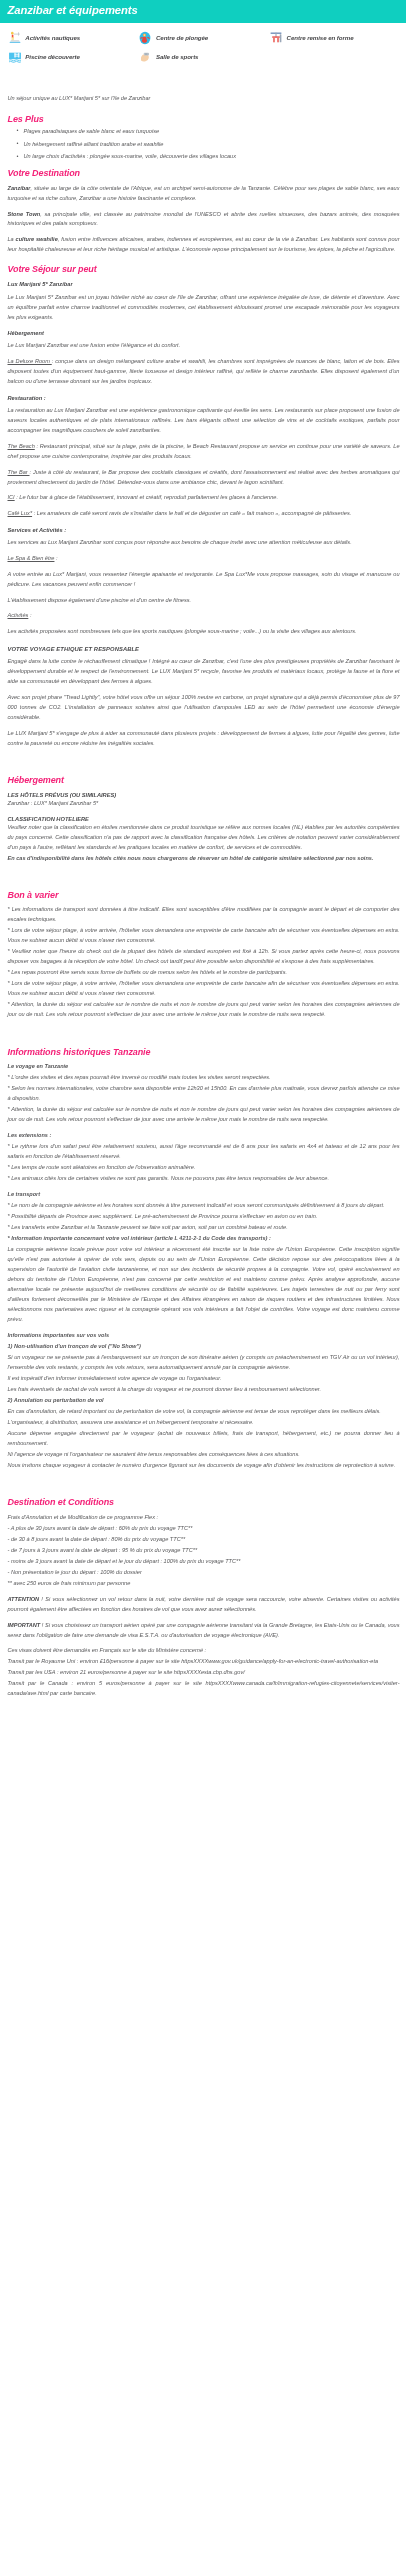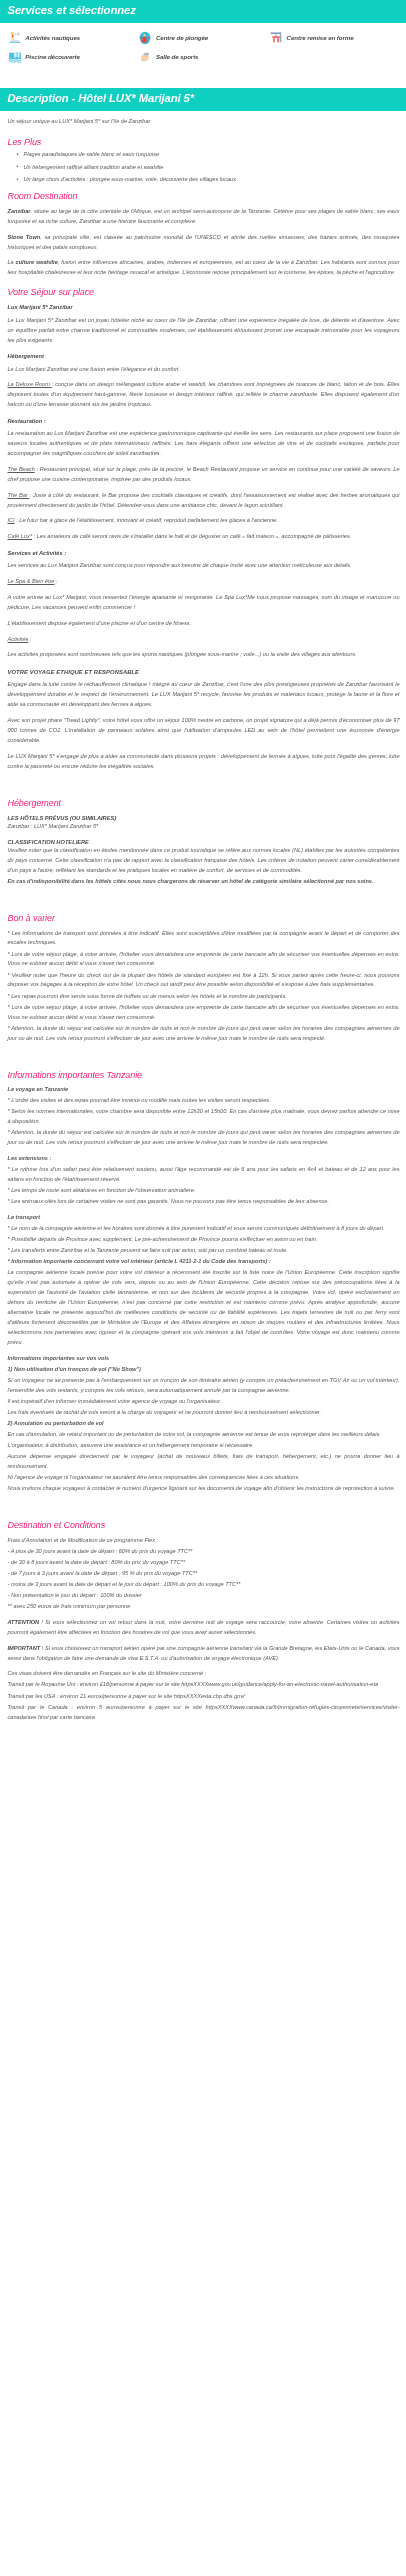--- a/index.html
+++ b/index.html
@@ -62,21 +62,21 @@
     margin:0 0 5.9px 0;
     color:#58585a;
     text-align:left;
   }
   p.tj{text-align:justify;}
   p.tight{margin-bottom:1.1px;}
   p.lead{margin:6.4px 0 9.7px 0;}
   h2.pink{
     color:#f42278;
     font-style:italic;
-    font-weight:normal;
+    font-weight:bold;
     font-size:9px;
     margin:8.6px 0 5.4px 0;
     letter-spacing:-0.1px;
   }
   h3.sub{
     font-style:italic;
     font-weight:bold;
     font-size:5.7px;
     color:#4a4a4c;
     margin:7.5px 0 5.4px 0;
@@ -122,21 +122,21 @@
     font-size:5.4px;
   }
   .sp-lg{height:11.8px;}
 </style>
 </head>
 <body>
 
 <div class="page">
 
   <div class="banner-wrap">
-    <div class="banner">Services et sélectionnez</div>
+    <div class="banner">Zanzibar et équipements</div>
   </div>
 
   <div class="services">
 
     <div class="service">
       <span class="ico">
         <svg width="14" height="14" viewBox="0 0 26 26">
           <rect x="3" y="20" width="20" height="2" rx="1" fill="#3fb6e8"></rect>
           <rect x="5" y="17" width="16" height="2.5" rx="1" fill="#cfd3d6"></rect>
           <circle cx="8" cy="4" r="2.4" fill="#f7c948"></circle>
@@ -203,44 +203,41 @@
           <rect x="18" y="6.5" width="1.2" height="2.2" fill="#8d98a3"></rect>
         </svg>
       </span>
       <span class="lbl">Salle de sports</span>
     </div>
 
   </div>
 
   <div style="height:15px"></div>
 
-  <div class="banner-wrap">
-    <div class="banner">Description - Hôtel LUX* Marijani 5*</div>
-  </div>
 
   <div class="content">
 
     <p class="t lead">Un séjour unique au LUX* Marijani 5* sur l'île de Zanzibar</p>
 
     <h2 class="pink">Les Plus</h2>
     <ul class="plus">
       <li>Plages paradisiaques de sable blanc et eaux turquoise</li>
       <li>Un hébergement raffiné alliant tradition arabe et swahilie</li>
       <li>Un large choix d'activités : plongée sous-marine, voile, découverte des villages locaux</li>
     </ul>
 
-    <h2 class="pink">Room Destination</h2>
+    <h2 class="pink">Votre Destination</h2>
 
     <p class="t tj"><b>Zanzibar</b><span>, située au large de la côte orientale de l'Afrique, est un archipel semi-autonome de la Tanzanie. Célèbre pour ses plages de sable blanc, ses eaux turquoise et sa riche culture, Zanzibar a une histoire fascinante et complexe.</span></p>
 
     <p class="t tj"><b>Stone Town</b><span>, sa principale ville, est classée au patrimoine mondial de l'UNESCO et abrite des ruelles sinueuses, des bazars animés, des mosquées historiques et des palais somptueux.</span></p>
 
     <p class="t tj"><span>La </span><b>culture swahilie</b><span>, fusion entre influences africaines, arabes, indiennes et européennes, est au cœur de la vie à Zanzibar. Les habitants sont connus pour leur hospitalité chaleureuse et leur riche héritage musical et artistique. L'économie repose principalement sur le tourisme, les épices, la pêche et l'agriculture.</span></p>
 
-    <h2 class="pink">Votre Séjour sur place</h2>
+    <h2 class="pink">Votre Séjour sur peut</h2>
 
     <h3 class="sub">Lux Marijani 5* Zanzibar</h3>
     <p class="t tj">Le Lux Marijani 5* Zanzibar est un joyau hôtelier niché au cœur de l'île de Zanzibar, offrant une expérience inégalée de luxe, de détente et d'aventure. Avec un équilibre parfait entre charme traditionnel et commodités modernes, cet établissement éblouissant promet une escapade mémorable pour les voyageurs les plus exigeants.</p>
 
     <h3 class="sub">Hébergement</h3>
     <p class="t">Le Lux Marijani Zanzibar est une fusion entre l'élégance et du confort.</p>
 
     <p class="t tj"><u>La Deluxe Room </u><span>: conçue dans un design mélangeant culture arabe et swahili, les chambres sont imprégnées de nuances de blanc, laiton et de bois. Elles disposent toutes d'un équipement haut-gamme, literie luxueuse et design intérieur raffiné, qui reflète le charme zanzibarite. Elles disposent également d'un balcon ou d'une terrasse donnant sur les jardins tropicaux.</span></p>
 
     <h3 class="sub">Restauration :</h3>
@@ -284,21 +281,21 @@
     <h2 class="pink">Bon à varier</h2>
     <p class="t tj tight">* Les informations de transport sont données à titre indicatif. Elles sont susceptibles d'être modifiées par la compagnie avant le départ et de comporter des escales techniques.</p>
     <p class="t tj tight">* Lors de votre séjour plage, à votre arrivée, l'hôtelier vous demandera une empreinte de carte bancaire afin de sécuriser vos éventuelles dépenses en extra. Vous ne subirez aucun débit si vous n'avez rien consommé.</p>
     <p class="t tj tight">* Veuillez noter que l'heure du check out de la plupart des hôtels de standard européen est fixé à 12h. Si vous partez après cette heure-ci, nous pouvons disposer vos bagages à la réception de votre hôtel. Un check out tardif peut être possible selon disponibilité et s'expose à des frais supplémentaires.</p>
     <p class="t tj tight">* Les repas pourront être servis sous forme de buffets ou de menus selon les hôtels et le nombre de participants.</p>
     <p class="t tj tight">* Lors de votre séjour plage, à votre arrivée, l'hôtelier vous demandera une empreinte de carte bancaire afin de sécuriser vos éventuelles dépenses en extra. Vous ne subirez aucun débit si vous n'avez rien consommé.</p>
     <p class="t tj">* Attention, la durée du séjour est calculée sur le nombre de nuits et non le nombre de jours qui peut varier selon les horaires des compagnies aériennes de jour ou de nuit. Les vols retour pourront s'effectuer de jour avec une arrivée le même jour mais le nombre de nuits sera respecté.</p>
 
     <div class="sp-lg"></div>
 
-    <h2 class="pink">Informations importantes Tanzanie</h2>
+    <h2 class="pink">Informations historiques Tanzanie</h2>
     <p class="t tight bold">Le voyage en Tanzanie</p>
     <p class="t tj tight">* L'ordre des visites et des repas pourrait être inversé ou modifié mais toutes les visites seront respectées.</p>
     <p class="t tj tight">* Selon les normes internationales, votre chambre sera disponible entre 12h30 et 15h00. En cas d'arrivée plus matinale, vous devrez parfois attendre ce mise à disposition.</p>
     <p class="t tj">* Attention, la durée du séjour est calculée sur le nombre de nuits et non le nombre de jours qui peut varier selon les horaires des compagnies aériennes de jour ou de nuit. Les vols retour pourront s'effectuer de jour avec une arrivée le même jour mais le nombre de nuits sera respectée.</p>
     <p class="t tight bold">Les extensions :</p>
     <p class="t tj tight">* Le rythme lors d'un safari peut être relativement soutenu, aussi l'âge recommandé est de 6 ans pour les safaris en 4x4 et bateau et de 12 ans pour les safaris en fonction de l'établissement réservé.</p>
     <p class="t tj tight">* Les temps de route sont aléatoires en fonction de l'observation animalière.</p>
     <p class="t tj">* Les animaux cités lors de certaines visites ne sont pas garantis. Nous ne pouvons pas être tenus responsables de leur absence.</p>
     <p class="t tight bold">Le transport</p>
     <p class="t tj tight">* Le nom de la compagnie aérienne et les horaires sont donnés à titre purement indicatif et vous seront communiqués définitivement à 8 jours du départ.</p>

